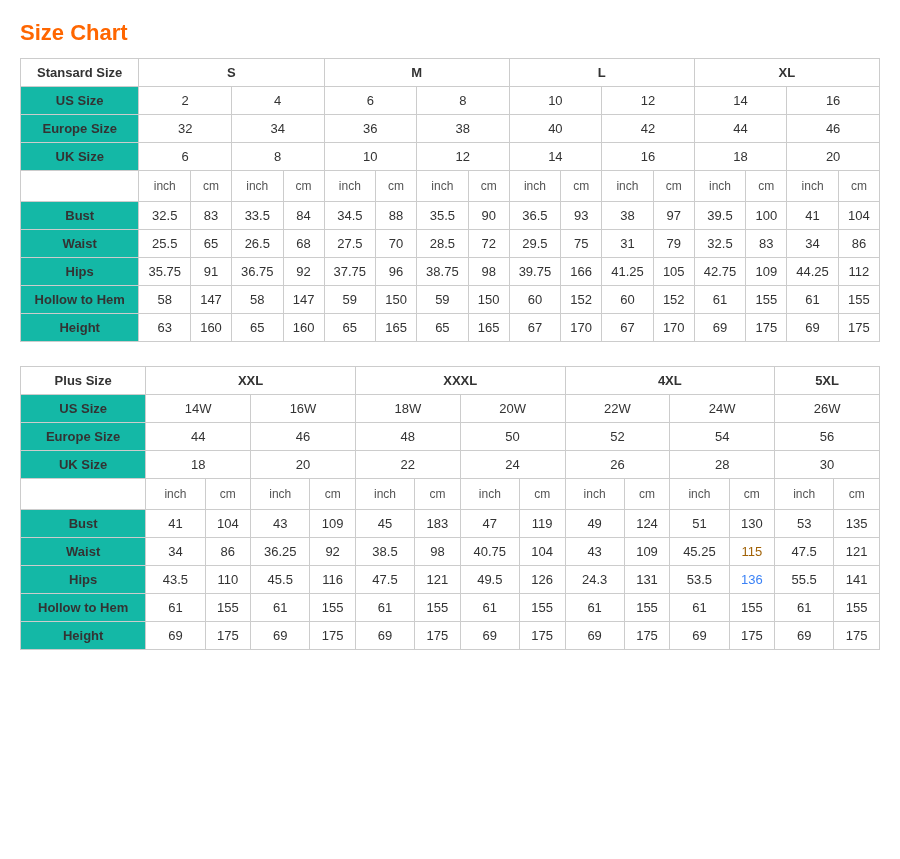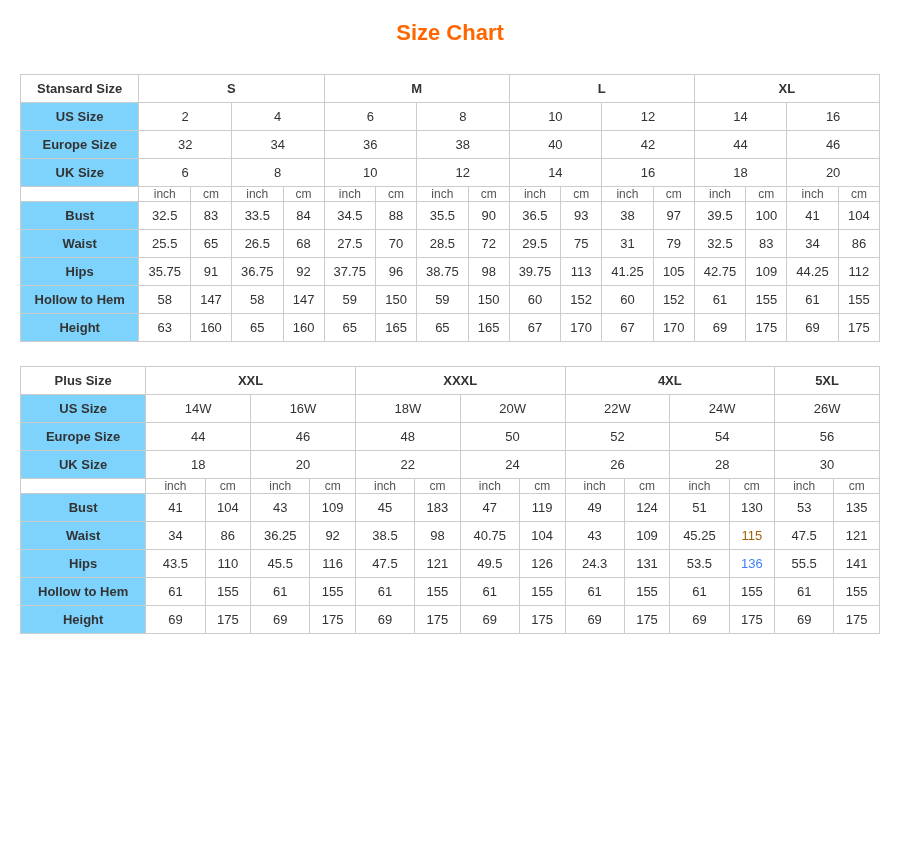--- a/index.html
+++ b/index.html
@@ -3,54 +3,53 @@
   <meta charset="utf-8">
   <style>
     * { box-sizing: border-box; margin: 0; padding: 0; }
     body {
       font-family: Arial, sans-serif;
       background: #fff;
       padding: 20px;
       font-size: 13px;
     }
     .page-title {
-      text-align: center;
       color: #ff6600;
       font-size: 22px;
       font-weight: bold;
-      margin-bottom: 28px;
+      margin-bottom: 12px;
     }
     .size-table {
       width: 100%;
       border-collapse: collapse;
       margin-bottom: 24px;
     }
     .size-table th, .size-table td {
       border: 1px solid #ccc;
       text-align: center;
       padding: 6px 4px;
       color: #333;
     }
     .size-table thead th {
       background: #fff;
       font-weight: bold;
     }
     .row-label {
       text-align: center;
       font-weight: bold;
-      background: #7dd3fc;
+      background: #14b8a6;
     }
     .us-size-val {
       color: #4472c4;
       font-weight: normal;
     }
     .subheader-row td {
       font-size: 12px;
       color: #555;
-      padding: 0 2px;
+      padding: 8px 2px;
     }
   </style>
 </head>
 <body>
 
 <div class="page-title">Size Chart</div>
 
 <table class="size-table">
   <colgroup>
     <col style="width:110px">
@@ -182,21 +181,21 @@
       <td class="row-label">Hips</td>
       <td>35.75</td>
       <td>91</td>
       <td>36.75</td>
       <td>92</td>
       <td>37.75</td>
       <td>96</td>
       <td>38.75</td>
       <td>98</td>
       <td>39.75</td>
-      <td>113</td>
+      <td>166</td>
       <td>41.25</td>
       <td>105</td>
       <td>42.75</td>
       <td>109</td>
       <td>44.25</td>
       <td>112</td>
     </tr>
 
     <tr>
       <td class="row-label">Hollow to Hem</td>

